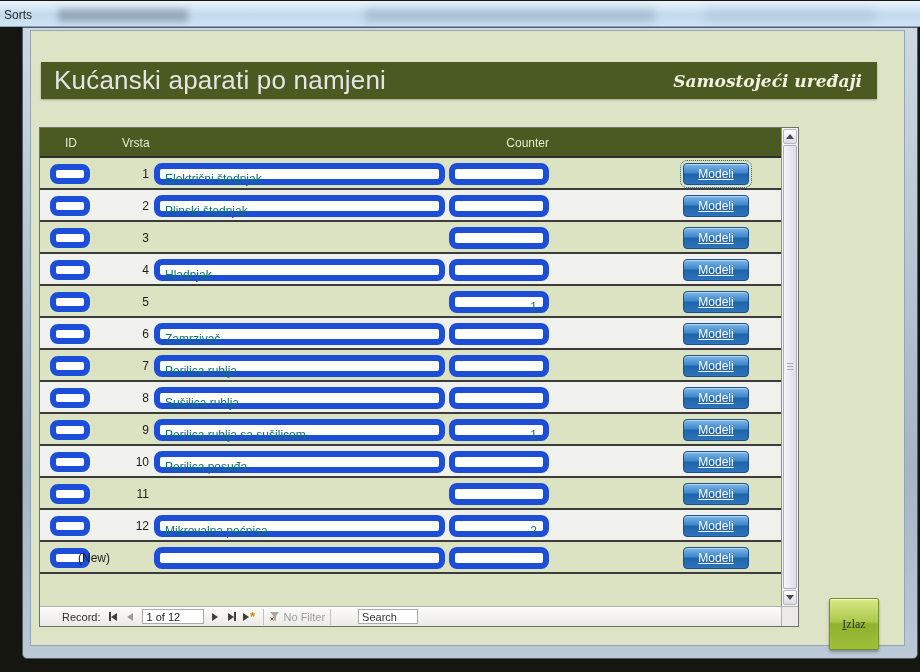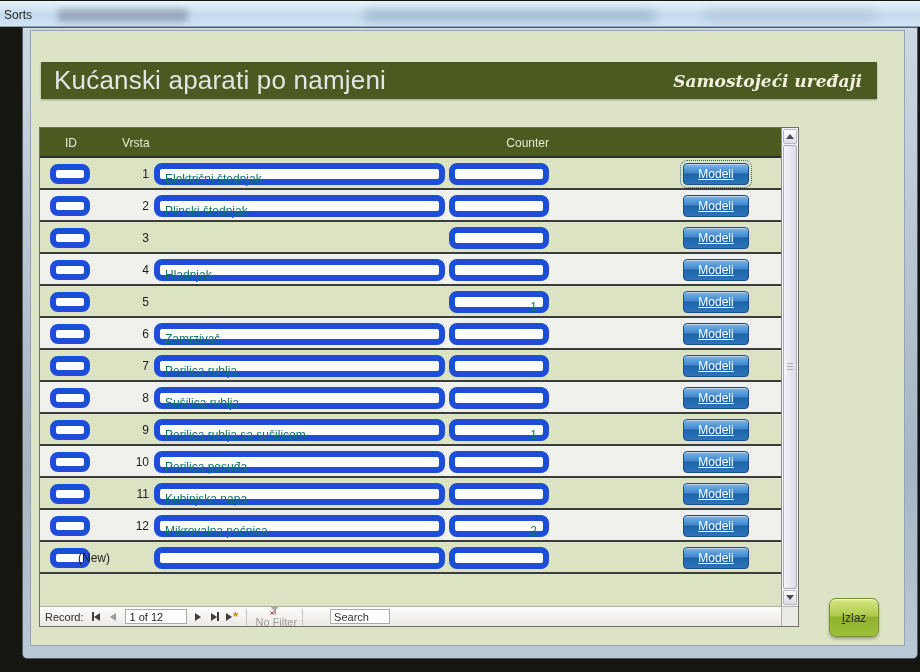--- a/index.html
+++ b/index.html
@@ -79,44 +79,44 @@
     background:linear-gradient(90deg,#f6f5fa,#dddce5); border:1px solid #adadb8; border-radius:2px;
     cursor:grab; }
   .sb-grip { position:absolute; top:50%; margin-top:-4px; left:3px; right:3px; height:7px;
     background:repeating-linear-gradient(to bottom, #a9a9b4 0 1px, transparent 1px 3px); }
   .sb-corner { position:absolute; right:0; bottom:0; width:17px; height:20px;
     background:#eceae6; border-top:1px solid #b2b2ad; border-left:1px solid #b2b2ad; }
 
   
   .record-nav { position:absolute; left:0; right:17px; bottom:0; height:20px;
     background:linear-gradient(#fcfcfb,#eae9e5); border-top:1px solid #b0b0ab;
-    display:flex; align-items:center; padding-left:5px; font-size:11px; color:#2e2e2e; }
+    display:flex; align-items:center; padding-left:22px; font-size:11px; color:#2e2e2e; }
   .nav-btn { display:flex; align-items:center; justify-content:center;
     width:15px; height:15px; margin:0 1px; cursor:pointer; }
   .t-left { width:0; height:0; border-top:4px solid transparent; border-bottom:4px solid transparent;
     border-right:6px solid #3e3e3e; }
   .t-right { width:0; height:0; border-top:4px solid transparent; border-bottom:4px solid transparent;
     border-left:6px solid #3e3e3e; }
   .vbar { width:2px; height:9px; background:#3e3e3e; }
   .dim .t-left { border-right-color:#9a9a96; }
   .star { color:#cf8a00; font-weight:bold; font-size:13px; line-height:8px; margin-left:1px; }
   .pos-box { width:62px; height:15px; background:#fff; border:1px solid #ababab;
     font-size:11px; padding:1px 4px 0; margin:0 3px; color:#1f1f1f; }
   .nav-sep { width:1px; height:16px; background:#c4c4bf; margin:0 5px; }
-  .filter-group { display:flex; align-items:center; color:#9b9b97;flex-direction:column; }
+  .filter-group { display:flex; align-items:center; color:#9b9b97; }
   .no-filter-label { margin-left:4px; font-size:11px; color:#9b9b97; }
   .search-input { width:60px; height:15px; background:#fff; border:1px solid #ababab;
     font-size:11px; padding:0 3px; margin-left:22px; font-family:inherit; color:#222; }
   .search-input::placeholder { color:#333; opacity:1; }
   .nav-label { margin-right:4px; }
 
   
-  .izlaz-btn { position:absolute; left:798px; top:567px; width:50px; height:39px;
+  .izlaz-btn { position:absolute; left:798px; top:567px; width:50px; height:52px;
     background:linear-gradient(#d7e884 0%, #adc94d 45%, var(--exit-green,#8fb32c) 50%, #9dbe39 100%);
-    border:1px solid #73902a; border-radius:7px; cursor:pointer; font-family:Liberation Sans, sans-serif;
+    border:1px solid #73902a; border-radius:2px; cursor:pointer; font-family:Liberation Serif, serif;
     box-shadow:inset 0 1px 1px rgba(255,255,255,.7), 0 2px 3px rgba(0,0,0,.3); }
   .izlaz-label { display:block; font-size:12px; color:#2e2e2e; }
   .izlaz-label::first-letter { text-decoration:underline; }
 </style>
 </head>
 <body>
 
 <div id="screen">
 
   <div class="titlebar">
@@ -207,21 +207,20 @@
             <div class="row row-white">
             <div class="field id-box"></div>
             <span class="id-value">10</span>
             <div class="field vrsta-field">Perilica posuđa</div>
             <div class="field counter-field"></div>
             <button class="modeli-btn">Modeli</button>
           </div>
             <div class="row row-green">
             <div class="field id-box"></div>
             <span class="id-value">11</span>
-            <div class="field vrsta-field">Kuhinjska napa</div>
             <div class="field counter-field"></div>
             <button class="modeli-btn">Modeli</button>
           </div>
             <div class="row row-white">
             <div class="field id-box"></div>
             <span class="id-value">12</span>
             <div class="field vrsta-field">Mikrovalna pećnica</div>
             <div class="field counter-field">2</div>
             <button class="modeli-btn">Modeli</button>
           </div>

